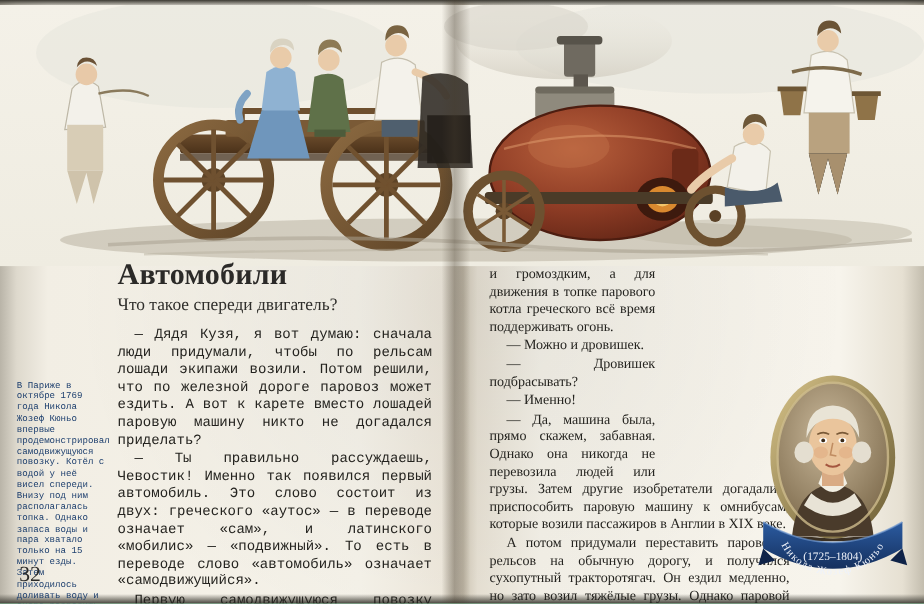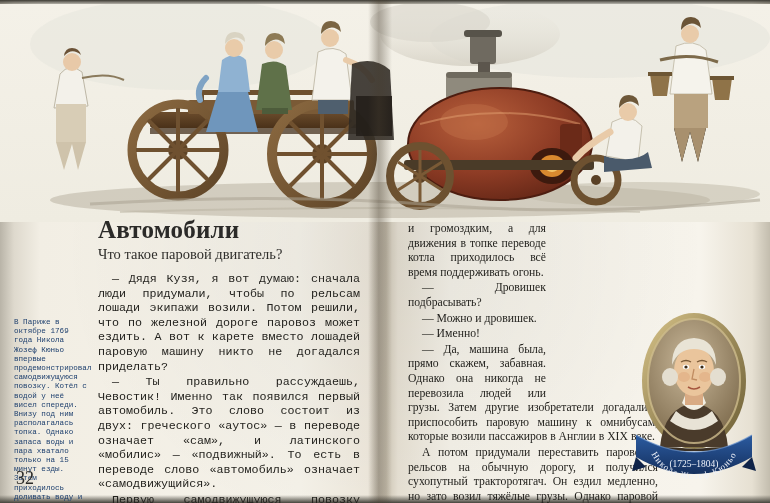--- a/index.html
+++ b/index.html
@@ -326,37 +326,37 @@
         <path d="M712 74 l20 0 -3 22 -14 0z" fill="#8f7348"></path>
         <path d="M710 72 l24 0 0 4 -24 0z" fill="#6d5634"></path>
       </g>
 
       <path d="M90 200 q200 -12 360 2 q150 10 310 -6" stroke="#a9a292" stroke-width="3" fill="none" opacity="0.55"></path>
       <path d="M120 208 q260 -8 520 0" stroke="#b6af9e" stroke-width="2" fill="none" opacity="0.45"></path>
     </svg>
   </div>
 
   <div class="title">Автомобили</div>
-  <div class="subtitle">Что такое паровой двигатель?</div>
+  <div class="subtitle">Что такое спереди двигатель?</div>
 
   <div class="col-left">
     <p>— Дядя Кузя, я вот думаю: сначала люди придумали, чтобы по рельсам лошади экипажи возили. Потом решили, что по железной дороге паровоз может ездить. А вот к карете вместо лошадей паровую машину никто не догадался приделать?</p>
     <p>— Ты правильно рассуждаешь, Чевостик! Именно так появился первый автомобиль. Это слово состоит из двух: греческого «аутос» — в переводе означает «сам», и латинского «мобилис» — «подвижный». То есть в переводе слово «автомобиль» означает «самодвижущийся».</p>
     <p>Первую самодвижущуюся повозку создал в конце XVIII века французский изобретатель Никола Жозеф Кюньо. Его сооружение было неуклюжим</p>
   </div>
 
   <div class="sidenote">В Париже в октябре 1769 года Никола Жозеф Кюньо впервые продемонстрировал самодвижущуюся повозку. Котёл с водой у неё висел спереди. Внизу под ним располагалась топка. Однако запаса воды и пара хватало только на 15 минут езды. Затем приходилось доливать воду и снова разводить огонь.</div>
 
   <div class="folio">32</div>
 
   <div class="col-right">
     <div class="wrap-shape"></div>
-    <p class="noind">и громоздким, а для движения в топке переводе котла приходилось всё время поддерживать огонь.</p>
+    <p class="noind">и громоздким, а для движения в топке парового котла греческого всё время поддерживать огонь.</p>
+    <p class="dash">— Можно и дровишек.</p>
     <p class="dash">— Дровишек подбрасывать?</p>
-    <p class="dash">— Можно и дровишек.</p>
     <p class="dash">— Именно!</p>
     <p class="dash">— Да, машина была, прямо скажем, забавная. Однако она никогда не перевозила людей или грузы. Затем другие изобретатели догадались приспособить паровую машину к омнибусам, которые возили пассажиров в Англии в XIX веке.</p>
     <p>А потом придумали переставить паровоз с рельсов на обычную дорогу, и получился сухопутный тракторотягач. Он ездил медленно, но зато возил тяжёлые грузы. Однако паровой автомобиль стал предком автомобиля с двигателем внутреннего сгорания.</p>
   </div>
 
   <div class="medallion">
     <svg width="128" height="182" viewBox="0 0 128 182" xmlns="http://www.w3.org/2000/svg">
       <defs>
         <radialGradient id="ovalBg" cx="0.45" cy="0.35" r="0.85">
           <stop offset="0" stop-color="#c9b89a"></stop>

